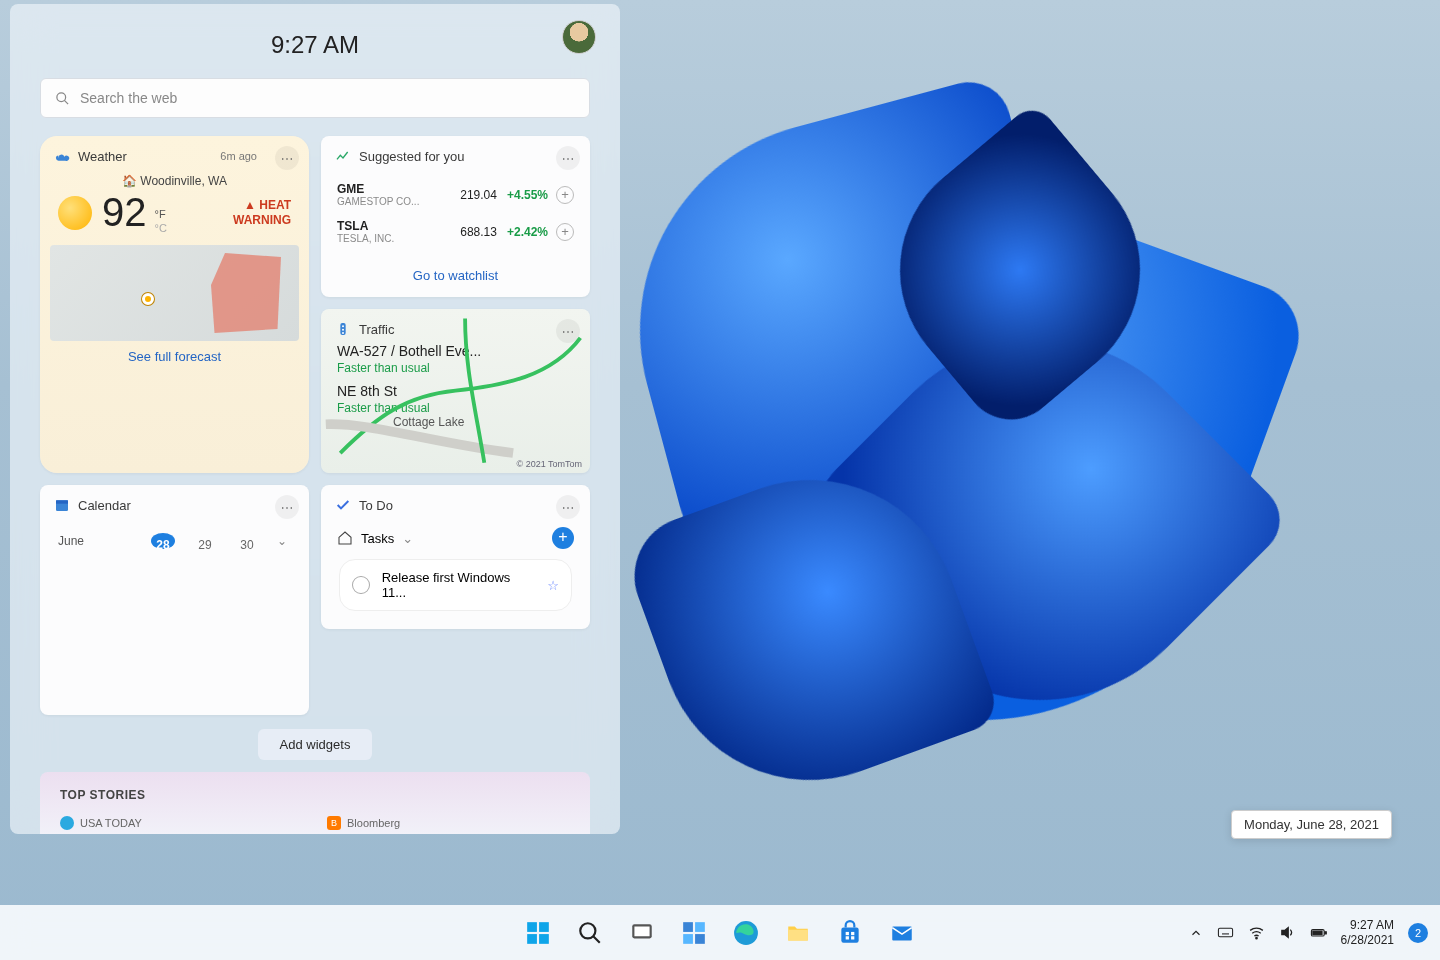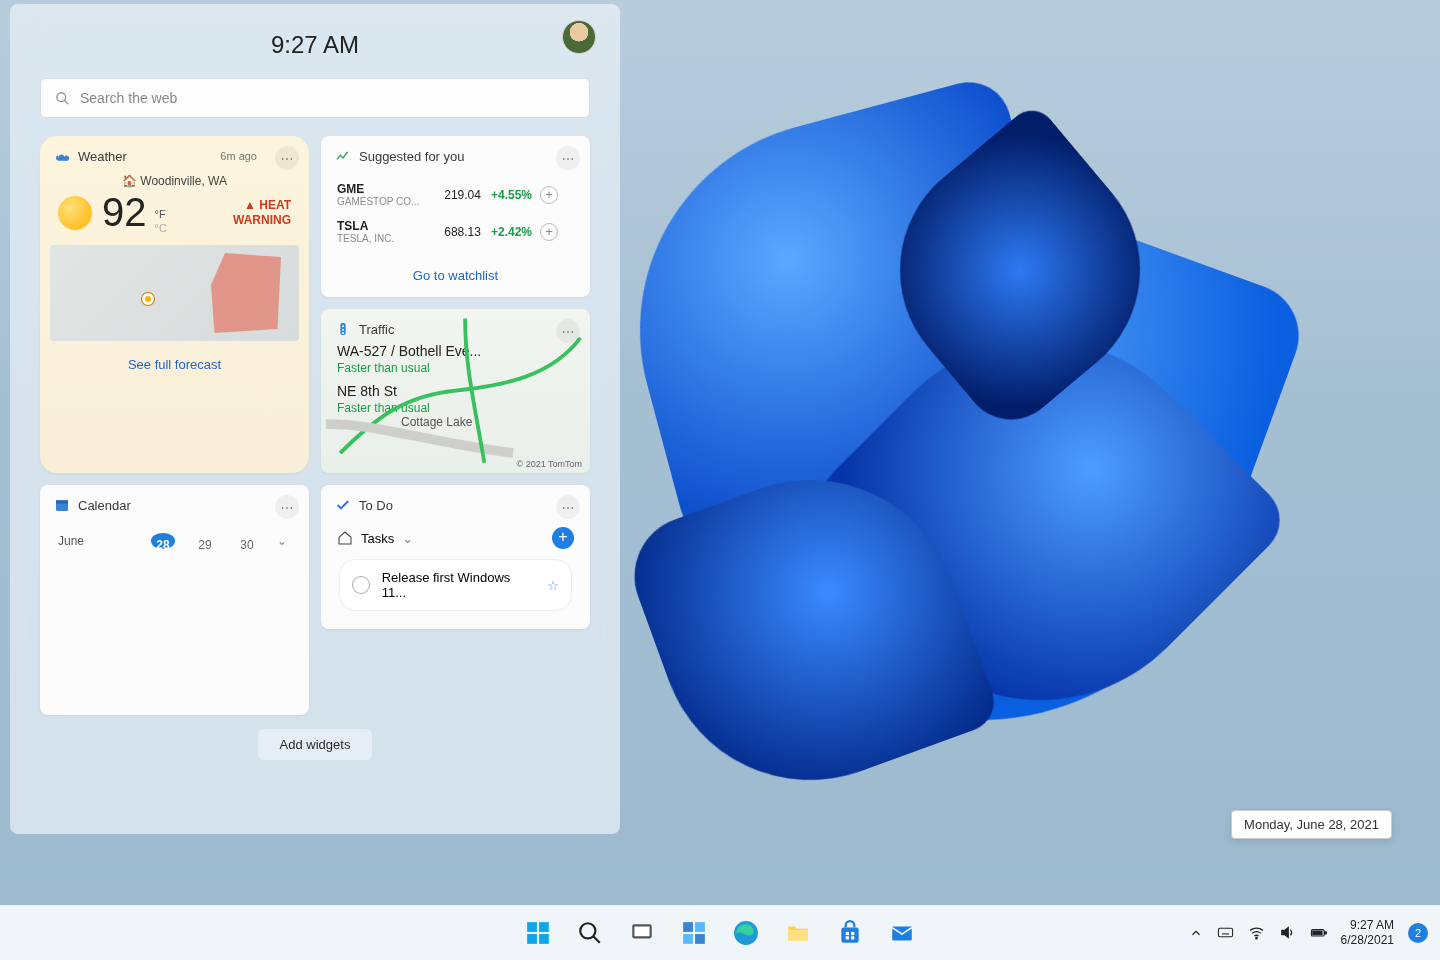--- a/index.html
+++ b/index.html
@@ -41,24 +41,24 @@
   .weather .sun{width:34px;height:34px;border-radius:50%;background:radial-gradient(circle at 35% 35%,#ffe07a,#ffb300);}
   .weather .temp{font-size:40px;font-weight:400;color:#222;display:flex;align-items:flex-end;gap:8px;}
   .weather .units{font-size:11px;line-height:14px;color:#555;display:flex;flex-direction:column;margin-top:6px;}
   .weather .warn{font-size:12px;color:#cc3a1f;font-weight:600;text-align:right;line-height:15px;}
   .weather .map{margin:4px 10px 0 10px;height:96px;border-radius:4px;position:relative;overflow:hidden;
                background:linear-gradient(135deg,#e1e5e4 0%,#d6dbdb 100%);}
   .weather .map::after{content:"";position:absolute;right:18px;top:8px;width:70px;height:80px;
         background:#e2897a;clip-path:polygon(20% 0,100% 5%,95% 95%,5% 100%,0 40%);opacity:.85;}
   .weather .pin{position:absolute;left:92px;top:48px;width:12px;height:12px;border-radius:50%;
         background:#ffb300;border:3px solid #fff;box-shadow:0 0 0 1px #c08400;}
-  .weather .link{display:block;text-align:center;font-size:13px;color:#2465c4;padding:16px 0 14px;}
-
-  
-  .stocks .body{padding:4px 32px 8px 16px;}
+  .weather .link{display:block;text-align:center;font-size:13px;color:#2465c4;padding:8px 0 14px;}
+
+  
+  .stocks .body{padding:4px 16px 8px 16px;}
   .stocks .srow{display:flex;align-items:center;padding:6px 0;font-size:12px;}
   .stocks .sym{font-weight:600;color:#222;}
   .stocks .co{font-size:10px;color:#8a8a8a;}
   .stocks .price{margin-left:auto;color:#222;}
   .stocks .chg{color:#1a9c48;font-weight:600;margin-left:10px;}
   .stocks .plus{width:18px;height:18px;border:1px solid #bbb;border-radius:50%;margin-left:8px;color:#888;
                font-size:13px;line-height:16px;text-align:center;}
   .stocks .link{display:block;text-align:center;font-size:13px;color:#2465c4;padding:10px 0 14px;}
 
   
@@ -226,21 +226,21 @@
             <circle cx="12" cy="18" r="1.5" fill="#fff"></circle>
           </svg>
         <span>Traffic</span>
         <div class="dots">⋯</div>
       </div>
       <div class="body">
         <div class="route">WA-527 / Bothell Eve...</div>
         <div class="fast">Faster than usual</div>
         <div class="route">NE 8th St</div>
         <div class="fast">Faster than usual</div>
-        <div style="font-size:12px;color:#555;position:absolute;left:80px;bottom:44px;">Cottage Lake</div>
+        <div style="font-size:12px;color:#555;position:absolute;left:72px;bottom:44px;">Cottage Lake</div>
       </div>
       <div class="copy">© 2021 TomTom</div>
     </div>
 
     <div class="card calendar">
       <div class="card-head">
         <svg class="icon" viewBox="0 0 24 24">
             <rect x="3" y="5" width="18" height="16" rx="2" fill="#3a84d6"></rect>
             <rect x="3" y="5" width="18" height="5" fill="#2465c4"></rect>
           </svg>
@@ -281,20 +281,39 @@
           <div class="circle"></div>
           <span>Release first Windows 11...</span>
           <span class="star">☆</span>
         </div>
       </div>
     </div>
   </div>
 
   <button class="addw">Add widgets</button>
 
+  <div class="top-stories">
+    <h4>TOP STORIES</h4>
+    <div class="cols">
+      <div>
+        <div class="src">
+            <span class="dot usa"></span>
+          <span>USA TODAY</span>
+          </div>
+
+      </div>
+      <div>
+        <div class="src">
+            <span class="dot blm">B</span>
+          <span>Bloomberg</span>
+          </div>
+
+      </div>
+    </div>
+  </div>
 </div>
 
 <div class="tooltip">Monday, June 28, 2021</div>
 
 <div class="taskbar">
   <div class="center">
     <div class="tb">
       <svg class="ico" viewBox="0 0 24 24">
         <rect x="2" y="2" width="9" height="9" fill="#0ea5e9"></rect>
           <rect x="13" y="2" width="9" height="9" fill="#0ea5e9"></rect>

